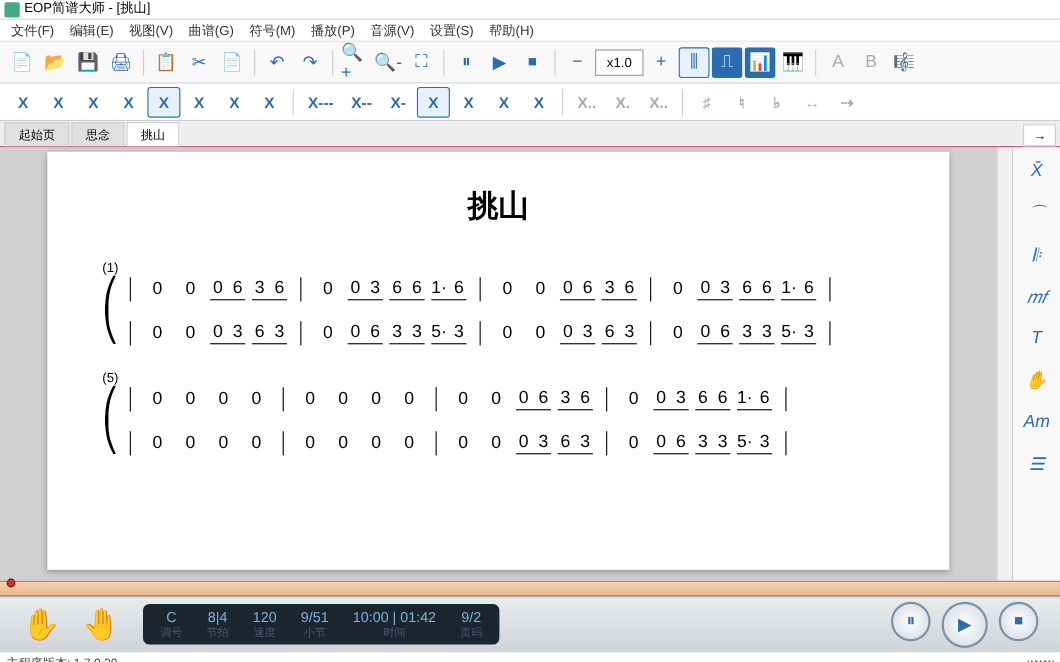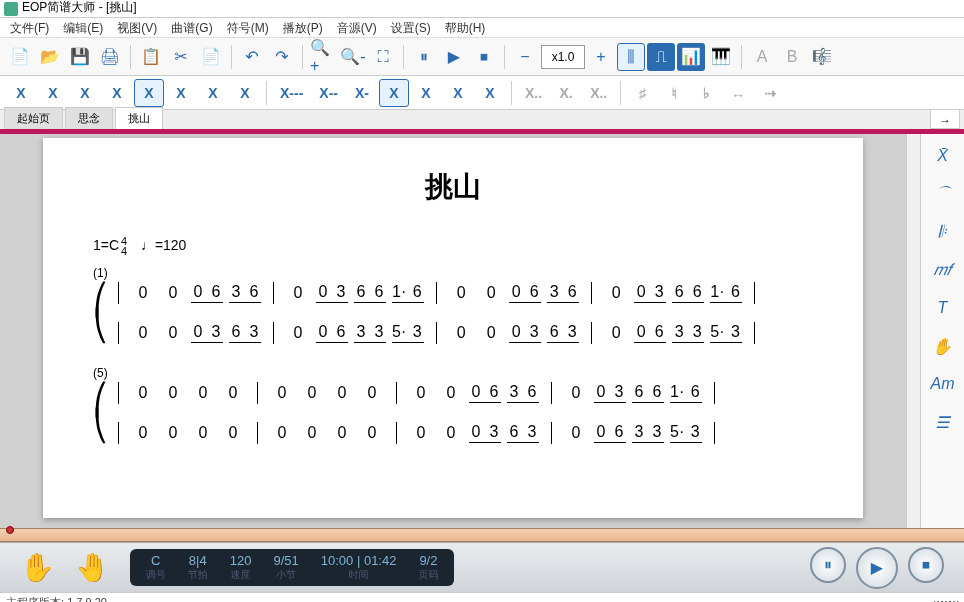--- a/index.html
+++ b/index.html
@@ -9,21 +9,21 @@
 .menubar { height: 20px; background: #fff; display: flex; padding: 0 4px; gap: 2px; border-bottom: 1px solid #ddd; }
 .menu-item { padding: 2px 6px; color: #333; cursor: pointer; }
 .toolbar1 { height: 38px; background: #f8f8f8; border-bottom: 1px solid #ccc; display: flex; align-items: center; padding: 0 6px; gap: 2px; }
 .tbtn { width: 28px; height: 28px; display: flex; align-items: center; justify-content: center; border: 1px solid transparent; border-radius: 3px; cursor: pointer; color: #2b6cb0; font-size: 16px; }
 .tsep { width: 1px; height: 24px; background: #ccc; margin: 0 4px; }
 .zoom-box { width: 44px; height: 24px; border: 1px solid #999; background: #fff; text-align: center; font-size: 12px; line-height: 22px; }
 .toolbar2 { height: 34px; background: #fff; border-bottom: 1px solid #ccc; display: flex; align-items: center; padding: 0 6px; gap: 2px; }
 .xbtn { min-width: 30px; height: 28px; padding: 0 6px; display: flex; align-items: center; justify-content: center; border: 1px solid transparent; border-radius: 3px; cursor: pointer; color: #2b6cb0; font-size: 14px; font-weight: bold; }
 .xbtn.active { background: #e5f1fb; border-color: #2b6cb0; }
 .xbtn.dim { color: #aaa; }
-.tabstrip { height: 24px; background: #eee; display: flex; align-items: flex-end; padding: 0 4px; border-bottom: 5px solid #be185d; }
+.tabstrip { height: 24px; background: #eee; display: flex; align-items: flex-end; padding: 0 4px; border-bottom: 1px solid #be185d; }
 .tab { padding: 3px 12px; background: #e0e0e0; border: 1px solid #ccc; border-bottom: none; margin-right: 2px; font-size: 11px; cursor: pointer; }
 .tab.active { background: #fff; }
 .arrow-btn { margin-left: auto; width: 30px; height: 20px; display: flex; align-items: center; justify-content: center; border: 1px solid #ccc; background: #fff; cursor: pointer; }
 .workspace { display: flex; height: 394px; background: #d0d0d0; }
 .canvas-wrap { flex: 1; overflow: auto; padding: 4px 40px; position: relative; }
 .page { width: 820px; min-height: 380px; background: #fff; box-shadow: 0 2px 6px rgba(0,0,0,.3); margin: 0 auto; padding: 30px 50px; position: relative; }
 .page h1 { text-align: center; font-size: 28px; font-weight: bold; color: #000; margin-bottom: 30px; }
 .key-sig { font-size: 14px; margin-bottom: 10px; }
 .key-sig .frac { display: inline-block; vertical-align: middle; font-size: 11px; line-height: 10px; text-align: center; margin: 0 2px; }
 .score-line { display: flex; align-items: center; margin-bottom: 6px; font-family: "Times New Roman", serif; font-size: 16px; }
@@ -139,24 +139,20 @@
   <div class="tab">起始页</div>
   <div class="tab">思念</div>
   <div class="tab active">挑山</div>
   <div class="arrow-btn">→</div>
 </div>
 
 <div class="workspace">
   <div class="canvas-wrap">
     <div class="page">
       <h1>挑山</h1>
-      <div class="key-sig">
-        <span>1=C</span><span class="frac"><span>4</span><br><span>4</span></span>
-        &nbsp;&nbsp;<span>♩</span><span>=120</span>
-      </div>
       <div id="score-body">
           <div class="measure-num">(1)</div>
           <div class="score-line">
             <div class="brace" style="white-space: pre; font-size: 30px; line-height: 26px;">⎛
 ⎝</div>
             <div class="staff" style="flex: 1 1 0%;">
               <div class="voice">
                 <div class="barline"></div>
                 <span class="note" style="min-width: 24px;">0</span>
                 <span class="note" style="min-width: 24px;">0</span>

